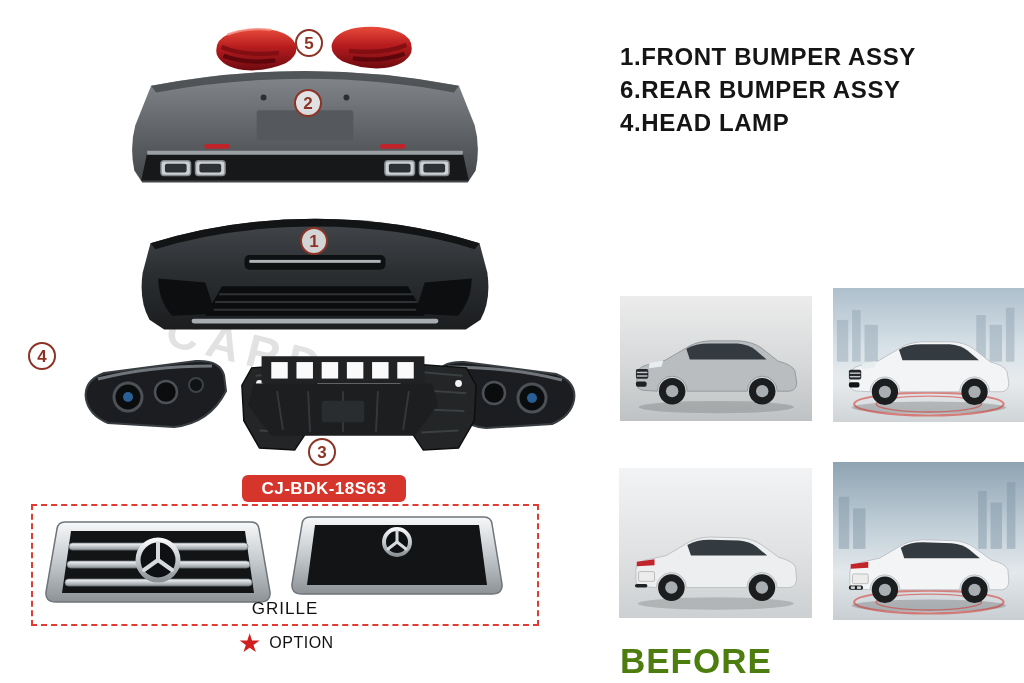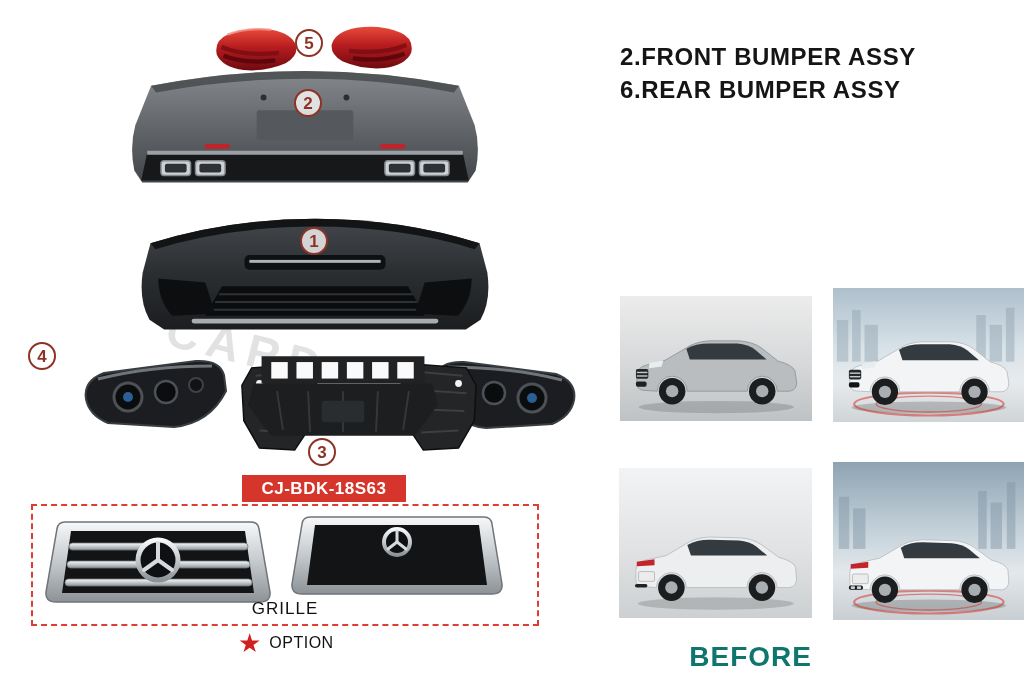--- a/index.html
+++ b/index.html
@@ -22,21 +22,21 @@
   .parts-list{position:absolute;left:620px;top:40px;}
   .parts-list .item{
     font-size:24px;font-weight:600;letter-spacing:0.6px;line-height:33px;
     color:#151515;white-space:nowrap;
   }
 
   .badge{
     position:absolute;left:242px;top:475px;width:164px;height:27px;
     background:var(--accent-red,#d6352b);color:var(--badge-text,#fff);
     font-size:17px;font-weight:600;letter-spacing:0.5px;
-    display:flex;align-items:center;justify-content:center;
+    display:flex;align-items:center;justify-content:center;border-radius:6px;
   }
 
   .option-box{
     position:absolute;left:31px;top:504px;width:508px;height:122px;box-sizing:border-box;
     border:2px dashed var(--dashed-border,#e03c31);
     text-decoration:underline;
   }
   .grille-a{position:absolute;left:12px;top:10px;width:226px;height:92px;}
   .grille-b{position:absolute;left:258px;top:6px;width:212px;height:88px;}
   .grille-label{
@@ -55,22 +55,22 @@
   .photo-1{left:620px;top:296px;width:192px;height:125px;
     background:linear-gradient(180deg,#ececec 0%,#d6d8d9 55%,#bfc2c4 100%);}
   .photo-2{left:833px;top:288px;width:191px;height:134px;
     background:linear-gradient(180deg,#aebfcc 0%,#d8e2e8 45%,#e8ebed 70%,#cfd4d7 100%);}
   .photo-3{left:619px;top:468px;width:193px;height:150px;
     background:linear-gradient(180deg,#f2f3f4 0%,#e0e2e3 55%,#cdd0d2 100%);}
   .photo-4{left:833px;top:462px;width:191px;height:158px;
     background:linear-gradient(180deg,#8ea3b2 0%,#c6d3db 45%,#e3e8eb 70%,#c8ced2 100%);}
 
   .compare-label{
-    position:absolute;top:641px;text-align:right;
-    font-size:28px;font-weight:700;letter-spacing:1px;color:#0f766e;
+    position:absolute;top:641px;text-align:left;
+    font-size:35px;font-weight:700;letter-spacing:1px;color:#4d7c0f;
   }
   .before-label{left:620px;width:192px;}
   .after-label{left:833px;width:191px;}
 
   .watermark{
     position:absolute;left:165px;top:322px;
     font-size:46px;font-weight:700;letter-spacing:8px;
     color:rgba(125,125,125,0.22);transform:rotate(14deg);pointer-events:none;
   }
 </style>
@@ -311,22 +311,23 @@
     </div>
     <div class="grille-label">GRILLE</div>
   </div>
 
   <div class="option-row">
     <span class="option-star">★</span>
     <span class="option-text">OPTION</span>
   </div>
 
   <div class="parts-list">
-    <div class="item">2.FRONT BUMPER ASSY</div>
+    <div class="item">1.FRONT BUMPER ASSY</div>
     <div class="item">6.REAR BUMPER ASSY</div>
+    <div class="item">4.HEAD LAMP</div>
   </div>
 
   <div class="photo photo-1">
     <svg class="car" viewBox="0 0 200 115">
       <ellipse cx="100" cy="102" rx="88" ry="7" fill="rgba(0,0,0,0.15)"></ellipse>
       <path d="M10,66 Q10,57 22,54 L42,49 L66,35 Q76,28 92,27 L126,27 Q141,28 151,35 L170,50 Q186,54 189,61 L191,74 Q191,83 183,84 L169,84 A17,17 0 0 0 135,84 L67,84 A17,17 0 0 0 33,84 L17,83 Q10,82 10,75 Z" fill="#b9bdc0" stroke="#8f9497" stroke-width="1"></path>
       <path d="M66,36 Q76,30 92,30 L124,30 Q136,31 144,37 L157,48 L70,48 Z" fill="#343b40"></path>
       <circle cx="50" cy="84" r="15" fill="#1b1d1f"></circle>
         <circle cx="50" cy="84" r="7" fill="#a9aeb2"></circle>
       <circle cx="152" cy="84" r="15" fill="#1b1d1f"></circle>

